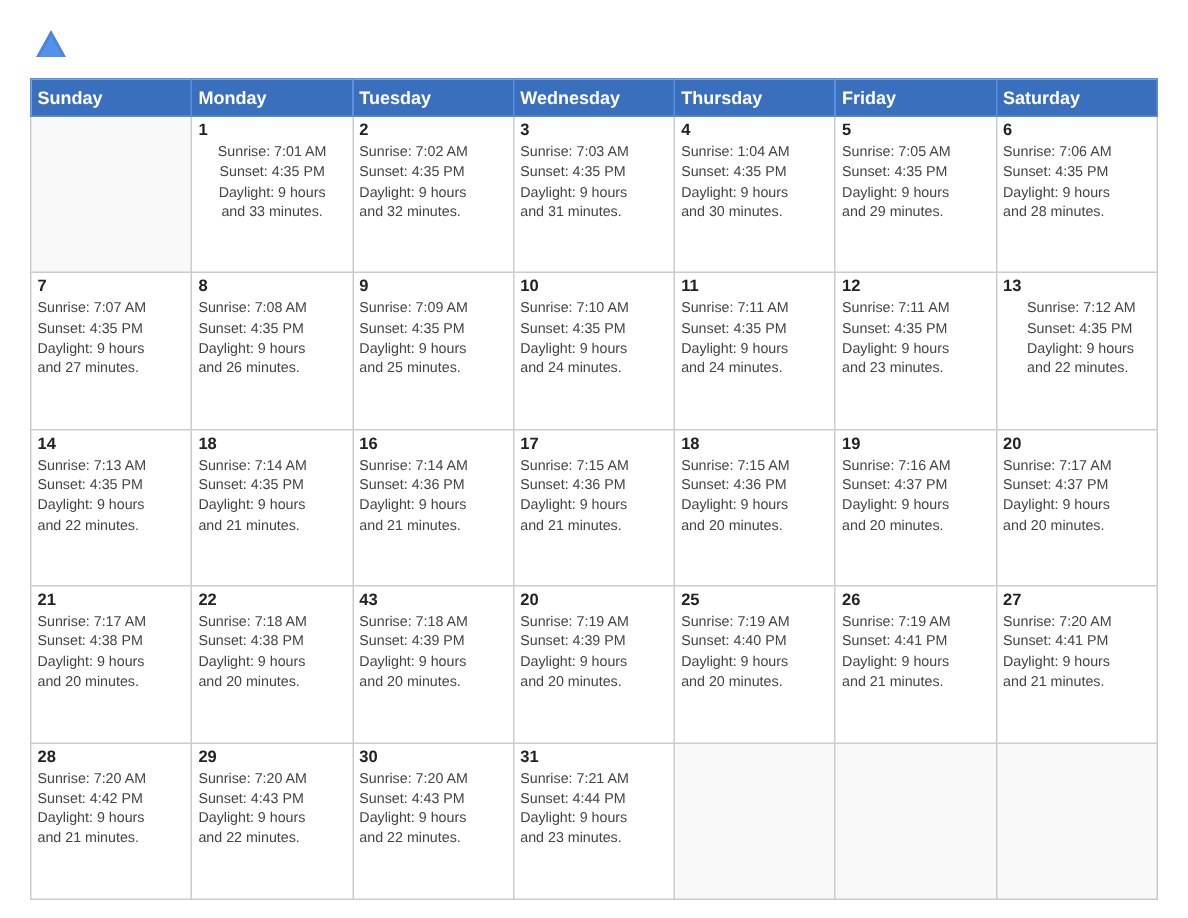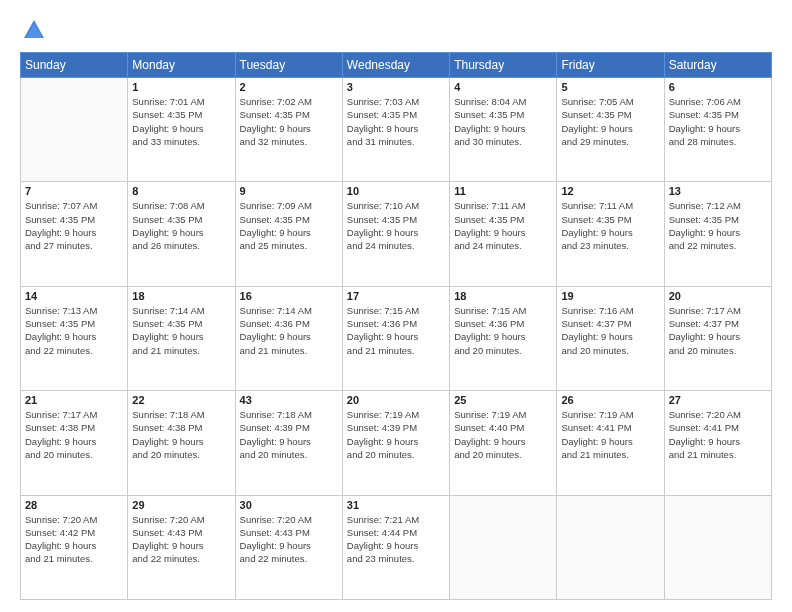--- a/index.html
+++ b/index.html
@@ -65,21 +65,21 @@
       flex: 1;
       border: 1px solid #ccc;
       border-collapse: collapse;
       width: 100%;
       table-layout: fixed;
     }
     .calendar th {
       background-color: #3a6fbd;
       color: #fff;
       font-size: 12px;
-      font-weight: normal;
+      font-weight: bold;
       padding: 5px 4px;
       text-align: left;
       border: 1px solid #5a8fdd;
     }
     .calendar td {
       border: 1px solid #ccc;
       vertical-align: top;
       padding: 3px 4px;
       font-size: 9.5px;
       color: #333;
@@ -131,42 +131,42 @@
           <th>Thursday</th>
           <th>Friday</th>
           <th>Saturday</th>
         </tr>
     </thead>
     <tbody id="calendar-body">
     <tr>
           <td class="empty-cell"></td>
           <td>
             <span class="day-num">1</span>
-            <div class="day-info" style="white-space: pre-line;">Sunrise: 7:01 AM
+            <div class="day-info" style="white-space: pre-line; text-align: center;">Sunrise: 7:01 AM
 Sunset: 4:35 PM
 Daylight: 9 hours
 and 33 minutes.</div>
           </td>
           <td>
             <span class="day-num">2</span>
             <div class="day-info" style="white-space: pre-line;">Sunrise: 7:02 AM
 Sunset: 4:35 PM
 Daylight: 9 hours
 and 32 minutes.</div>
           </td>
           <td>
             <span class="day-num">3</span>
             <div class="day-info" style="white-space: pre-line;">Sunrise: 7:03 AM
 Sunset: 4:35 PM
 Daylight: 9 hours
 and 31 minutes.</div>
           </td>
           <td>
             <span class="day-num">4</span>
-            <div class="day-info" style="white-space: pre-line;">Sunrise: 8:04 AM
+            <div class="day-info" style="white-space: pre-line;">Sunrise: 1:04 AM
 Sunset: 4:35 PM
 Daylight: 9 hours
 and 30 minutes.</div>
           </td>
           <td>
             <span class="day-num">5</span>
             <div class="day-info" style="white-space: pre-line;">Sunrise: 7:05 AM
 Sunset: 4:35 PM
 Daylight: 9 hours
 and 29 minutes.</div>
@@ -217,21 +217,21 @@
           </td>
           <td>
             <span class="day-num">12</span>
             <div class="day-info" style="white-space: pre-line;">Sunrise: 7:11 AM
 Sunset: 4:35 PM
 Daylight: 9 hours
 and 23 minutes.</div>
           </td>
           <td>
             <span class="day-num">13</span>
-            <div class="day-info" style="white-space: pre-line;">Sunrise: 7:12 AM
+            <div class="day-info" style="white-space: pre-line; margin-left: 16px;">Sunrise: 7:12 AM
 Sunset: 4:35 PM
 Daylight: 9 hours
 and 22 minutes.</div>
           </td>
         </tr>
         <tr>
           <td>
             <span class="day-num">14</span>
             <div class="day-info" style="white-space: pre-line;">Sunrise: 7:13 AM
 Sunset: 4:35 PM

